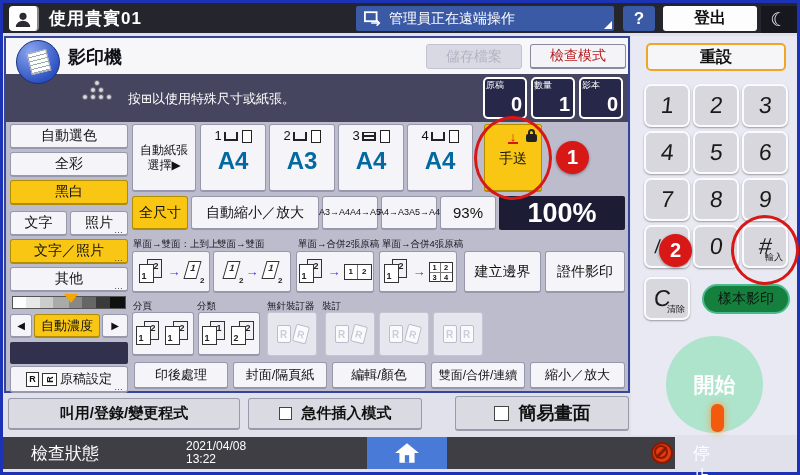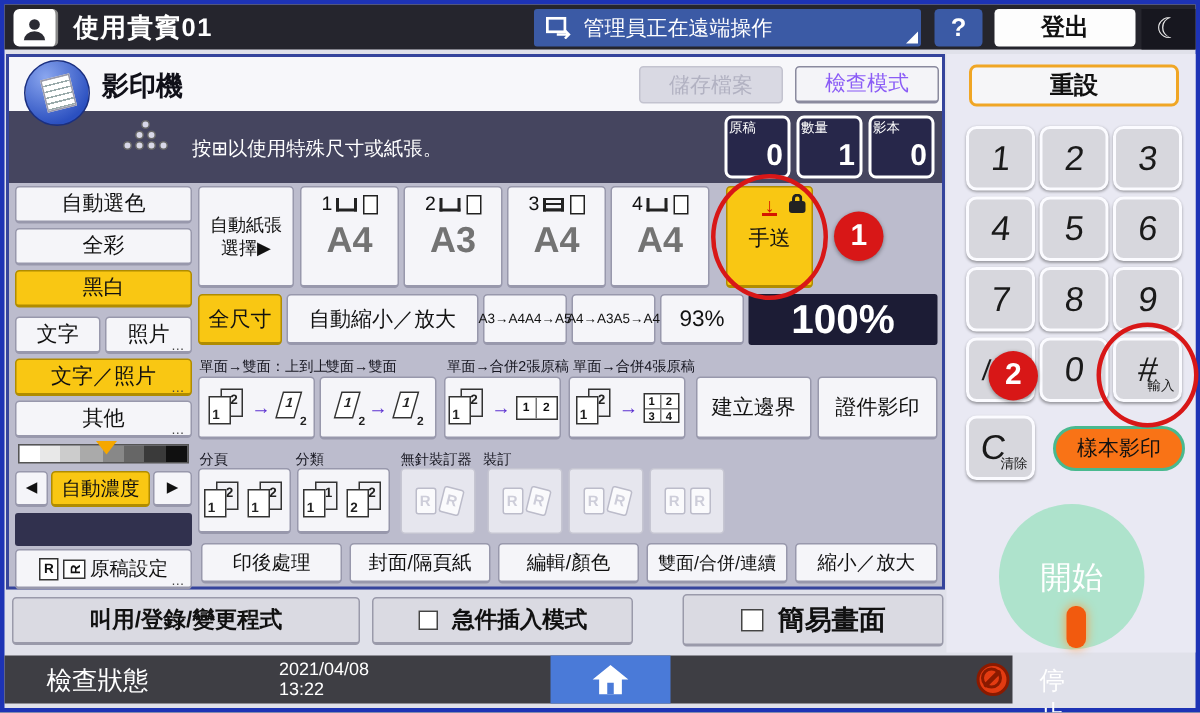--- a/index.html
+++ b/index.html
@@ -17,21 +17,21 @@
   .moonzone{position:absolute;left:758px;top:3px;width:36px;height:27px;background:#17171f;color:#eee;font-size:19px;display:flex;align-items:center;justify-content:center;}
   
   .panel{position:absolute;left:4px;top:36px;width:626px;height:357px;background:#bcbccd;border:2px solid #35449c;}
   .phead{position:absolute;left:0;top:0;width:622px;height:36px;background:#f7f7fa;}
   .cicon{position:absolute;left:10px;top:2px;width:44px;height:44px;border-radius:50%;background:radial-gradient(circle at 32% 25%,#8aa6ef,#2b50c0 75%);border:1px solid #1a2f80;z-index:5;}
   .cicon .doc{position:absolute;left:12px;top:10px;width:20px;height:22px;background:#fff;border:1px solid #99a;transform:rotate(-14deg);
      background-image:repeating-linear-gradient(#fff 0 3px,#9aa 3px 4px);}
   .ptitle{position:absolute;left:62px;top:7px;font-size:18px;font-weight:bold;color:#101018;}
   .hbtn{position:absolute;top:6px;height:25px;font-size:14px;display:flex;align-items:center;justify-content:center;border-radius:3px;}
   .hbtn.disabled{left:420px;width:96px;background:#d9d9e3;color:#b2b2c2;border:1px solid #c3c3cf;}
-  .hbtn.normal{left:524px;width:96px;background:#f4f4f8;color:#8b5cf6;border:1px solid #8a8a9e;border-bottom-width:2px;}
+  .hbtn.normal{left:524px;width:96px;background:#f4f4f8;color:#b91c1c;border:1px solid #8a8a9e;border-bottom-width:2px;}
   .darkband{position:absolute;left:0;top:36px;width:622px;height:48px;background:#45455f;}
   .hint{position:absolute;left:122px;top:16px;color:#fff;font-size:13px;}
   .dots{position:absolute;left:76px;top:6px;display:flex;flex-direction:column;gap:1px;align-items:center;}
   .dotrow{display:flex;gap:2px;}
   .dot{width:6px;height:6px;border-radius:50%;background:#d8d8e8;border:1px solid #666;}
   .counter{position:absolute;top:3px;width:44px;height:42px;background:#27274a;border:2px solid #fff;border-radius:5px;}
   .counter .clabel{position:absolute;left:1px;top:0;font-size:9px;color:#fff;}
   .counter .cval{position:absolute;right:3px;bottom:1px;font-size:20px;font-weight:bold;color:#fff;}
   
   .btn{position:absolute;background:#f5f5f9;border:1px solid #9898ac;border-bottom-width:2px;border-radius:3px;display:flex;align-items:center;justify-content:center;color:#111;text-align:center;}
@@ -41,21 +41,21 @@
   .densbar{position:absolute;left:6px;top:258px;width:114px;height:13px;border:1px solid #555;
     background:linear-gradient(to right,#fff 0 12%,#e8e8e8 12% 24%,#ccc 24% 36%,#aaa 36% 50%,#888 50% 62%,#666 62% 74%,#3a3a3a 74% 87%,#101010 87% 100%);}
   .denspointer{position:absolute;left:51px;top:-3px;width:0;height:0;border-left:7px solid transparent;border-right:7px solid transparent;border-top:9px solid #f5a700;}
   .darkbox{position:absolute;left:4px;top:304px;width:118px;height:22px;background:#31314e;border-radius:2px;}
   
   .lvl{width:14px;height:9px;border:2px solid #222;border-top:none;margin-top:4px;}
   .lvl.full{background:repeating-linear-gradient(#222 0 1.5px,transparent 1.5px 3.5px);}
   .pgi{width:10px;height:13px;border:1.5px solid #222;background:#fff;margin-top:2px;margin-left:2px;}
   .traybtn .tnum{font-size:13px;color:#111;}
   .trayrow{display:flex;align-items:flex-start;justify-content:center;gap:2px;height:20px;}
-  .traysize{font-size:24px;font-weight:bold;color:#737373;line-height:26px;}
+  .traysize{font-size:24px;font-weight:bold;color:#0369a1;line-height:26px;}
   .byarr{color:#d51500;font-weight:bold;font-size:13px;line-height:11px;border-bottom:2.5px solid #d51500;padding:0 2px;}
   .lock{position:absolute;right:4px;top:9px;width:11px;height:8px;background:#222;border-radius:2px;}
   .lock .shackle{position:absolute;top:-5px;left:2px;width:7px;height:6px;border:2px solid #222;border-bottom:none;border-radius:4px 4px 0 0;}
   
   .curratio{position:absolute;background:#1c1c35;color:#fff;font-size:27px;font-weight:bold;display:flex;align-items:center;justify-content:center;border-radius:2px;}
   .preset2{flex-direction:row;font-size:9px;line-height:11px;}
   
   .minilabel{position:absolute;font-size:9.5px;color:#15151f;white-space:nowrap;}
   .iconbtn{gap:3px;}
   .stk{position:relative;width:26px;height:26px;}
@@ -87,22 +87,22 @@
   .homecell{position:absolute;left:364px;top:0;width:80px;height:32px;background:#4a7ad8;display:flex;align-items:center;justify-content:center;}
   .stopic{position:absolute;left:648px;top:5px;width:22px;height:22px;border-radius:50%;background:#e33b11;border:2px solid #8a1a00;}
   .stopic .ring{position:absolute;left:1px;top:1px;width:14px;height:14px;border:2px solid #8a1a00;border-radius:50%;}
   .stopic .slash{position:absolute;left:1px;top:7px;width:15px;height:3px;background:#8a1a00;transform:rotate(-45deg);border-radius:2px;}
   
   .rpanel{position:absolute;left:631px;top:36px;width:166px;height:399px;background:#e9e9f3;}
   .resetbtn{position:absolute;left:15px;top:7px;width:140px;height:28px;background:#f6f6f8;border:2px solid #f0a625;border-radius:5px;font-size:16px;font-weight:bold;color:#111;display:flex;align-items:center;justify-content:center;}
   .key{position:absolute;width:46px;height:43px;background:#d7d7dd;border:2px solid #fbfbff;border-radius:7px;box-shadow:0 1px 2px rgba(0,0,0,.35);color:#1a1a1a;font-size:23px;display:flex;align-items:center;justify-content:center;}
   .key .num{transform:skewX(-6deg);}
   .key .sub{position:absolute;right:3px;bottom:2px;font-size:9px;transform:none;}
-  .samplebtn{position:absolute;left:71px;top:248px;width:88px;height:30px;background:#f97316;border:2px solid #49b98e;border-radius:16px;font-size:14px;color:#111;display:flex;align-items:center;justify-content:center;}
-  .startbtn{position:absolute;left:35px;top:300px;width:97px;height:97px;border-radius:50%;background:#aee3cc;color:#fff;font-size:21px;font-weight:normal;display:flex;align-items:center;justify-content:center;}
+  .samplebtn{position:absolute;left:71px;top:248px;width:88px;height:30px;background:#15803d;border:2px solid #49b98e;border-radius:16px;font-size:14px;color:#111;display:flex;align-items:center;justify-content:center;}
+  .startbtn{position:absolute;left:35px;top:300px;width:97px;height:97px;border-radius:50%;background:#aee3cc;color:#fff;font-size:21px;font-weight:bold;display:flex;align-items:center;justify-content:center;}
   .startind{position:absolute;left:80px;top:368px;width:13px;height:28px;background:#f25a0e;border-radius:6px;box-shadow:0 0 7px #ff9a3d;}
   
   .anncircle{position:absolute;border:3.5px solid #d81717;border-radius:50%;z-index:40;}
   .annbadge{position:absolute;width:33px;height:33px;border-radius:50%;background:#d81717;color:#fff;font-size:20px;font-weight:bold;display:flex;align-items:center;justify-content:center;z-index:41;box-shadow:0 1px 3px rgba(0,0,0,.4);}
 </style>
 </head>
 <body>
 
 <div class="screen">
 

